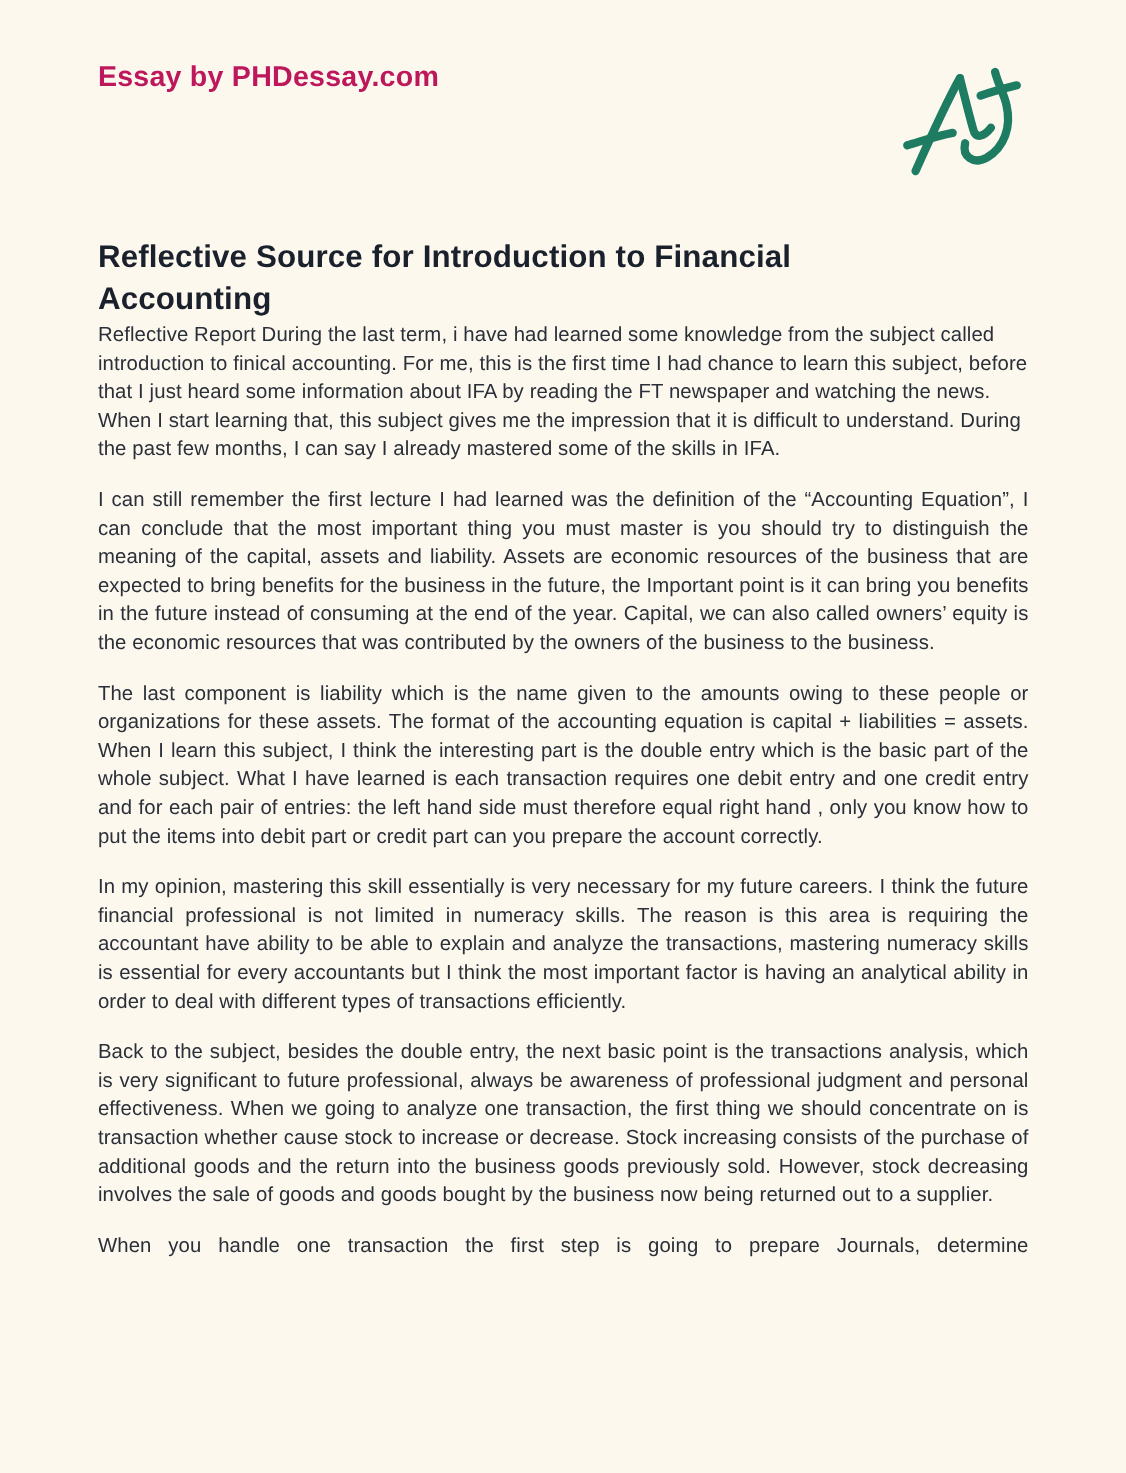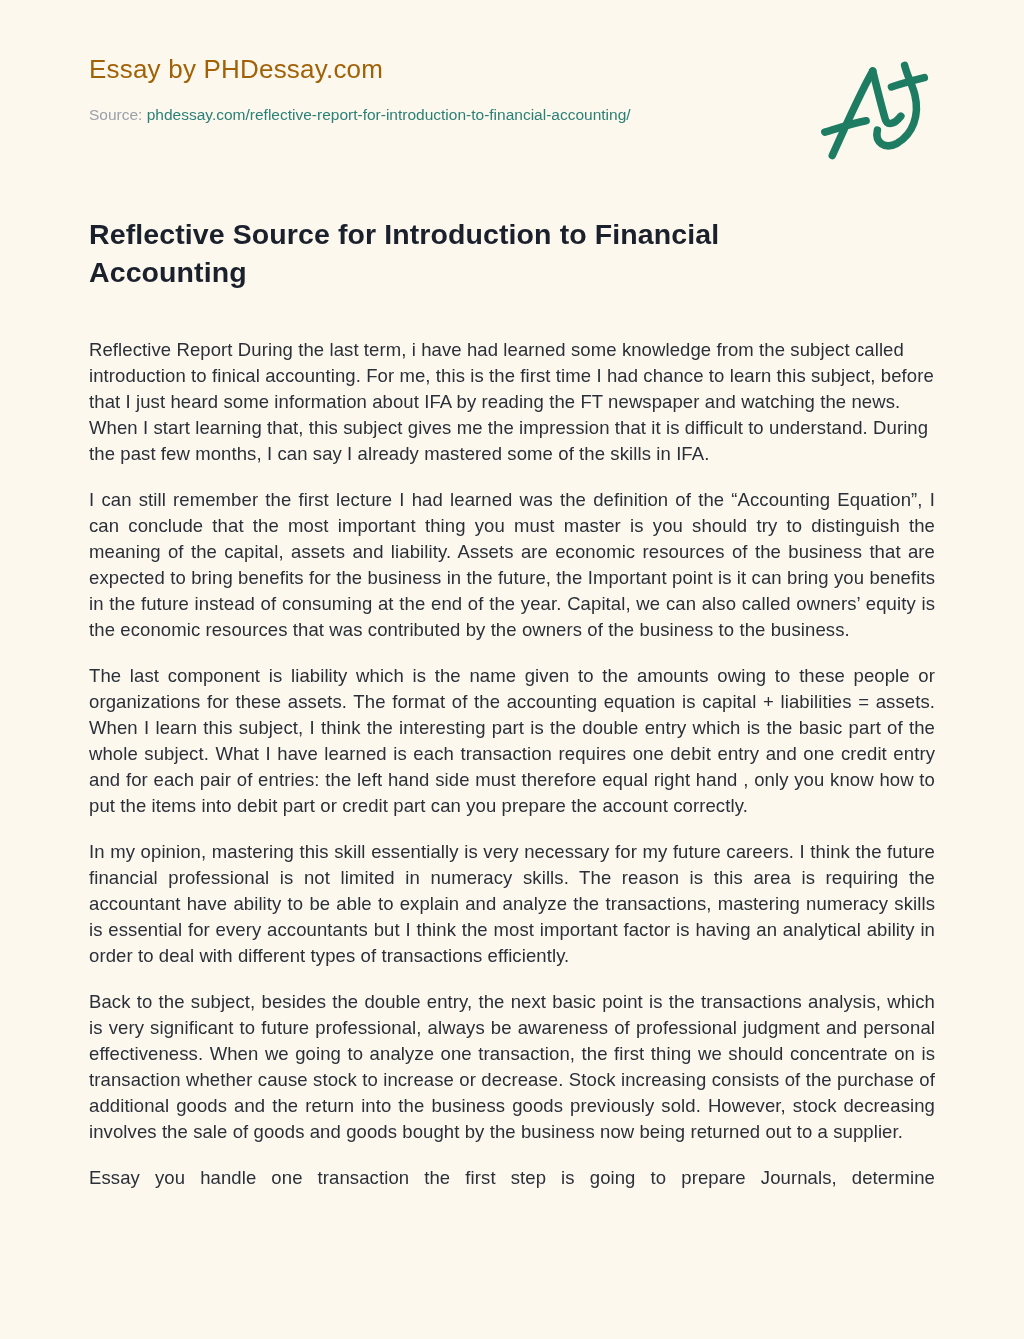--- a/index.html
+++ b/index.html
@@ -22,22 +22,22 @@
   
   .header-row {
     display: flex;
     justify-content: space-between;
     align-items: flex-start;
   }
   .site-title {
     margin: 0;
     font-size: 26px;
     line-height: 30px;
-    font-weight: 400;
-    color: #a16207;
+    font-weight: 700;
+    color: #be185d;
     letter-spacing: 0.2px;
   }
   .source-line {
     margin: 21px 0 0 0;
     font-size: 15.5px;
     line-height: 20px;
     color: #9BA0A9;
   }
   .source-line .source-link {
     color: #2B8076;
@@ -60,21 +60,20 @@
   .essay-title {
     margin: 51px 0 0 0;
     font-size: 28.5px;
     line-height: 38px;
     font-weight: 700;
     color: #1B212C;
     letter-spacing: 0.1px;
     max-width: 780px;
   }
   .essay-body {
-    margin-top: 46px;
   }
   .essay-body p {
     margin: 0 0 20px 0;
     font-size: 18.5px;
     line-height: 26px;
     color: #2A2F38;
     text-align: justify;
     letter-spacing: 0.1px;
   }
   .essay-body p.align-left {
@@ -89,24 +88,20 @@
 </style>
 </head>
 <body>
 
 <div class="page">
 
   <header>
     <div class="header-row">
       <div class="header-text">
         <h1 class="site-title">Essay by PHDessay.com</h1>
-        <p class="source-line">
-          <span>Source:</span>
-          <a class="source-link">phdessay.com/reflective-report-for-introduction-to-financial-accounting/</a>
-        </p>
       </div>
 
       <div class="logo">
         <svg viewBox="0 0 120 115" fill="none" xmlns="http://www.w3.org/2000/svg">
           <g stroke="#1D7C61" stroke-width="8" stroke-linecap="round" fill="none">
 
             <path d="M14 106 C30 70 45 37 57 16"></path>
 
             <path d="M57 16 C62 36 66 52 70 66 C72 75 80 73 87 64"></path>
 
@@ -123,17 +118,17 @@
 
   <main>
     <h2 class="essay-title">Reflective Source for Introduction to Financial Accounting</h2>
 
     <div class="essay-body">
       <p class="align-left">Reflective Report During the last term, i have had learned some knowledge from the subject called introduction to finical accounting. For me, this is the first time I had chance to learn this subject, before that I just heard some information about IFA by reading the FT newspaper and watching the news. When I start learning that, this subject gives me the impression that it is difficult to understand. During the past few months, I can say I already mastered some of the skills in IFA.</p>
       <p>I can still remember the first lecture I had learned was the definition of the “Accounting Equation”, I can conclude that the most important thing you must master is you should try to distinguish the meaning of the capital, assets and liability. Assets are economic resources of the business that are expected to bring benefits for the business in the future, the Important point is it can bring you benefits in the future instead of consuming at the end of the year. Capital, we can also called owners’ equity is the economic resources that was contributed by the owners of the business to the business.</p>
       <p>The last component is liability which is the name given to the amounts owing to these people or organizations for these assets. The format of the accounting equation is capital + liabilities = assets. When I learn this subject, I think the interesting part is the double entry which is the basic part of the whole subject. What I have learned is each transaction requires one debit entry and one credit entry and for each pair of entries: the left hand side must therefore equal right hand , only you know how to put the items into debit part or credit part can you prepare the account correctly.</p>
       <p>In my opinion, mastering this skill essentially is very necessary for my future careers. I think the future financial professional is not limited in numeracy skills. The reason is this area is requiring the accountant have ability to be able to explain and analyze the transactions, mastering numeracy skills is essential for every accountants but I think the most important factor is having an analytical ability in order to deal with different types of transactions efficiently.</p>
       <p>Back to the subject, besides the double entry, the next basic point is the transactions analysis, which is very significant to future professional, always be awareness of professional judgment and personal effectiveness. When we going to analyze one transaction, the first thing we should concentrate on is transaction whether cause stock to increase or decrease. Stock increasing consists of the purchase of additional goods and the return into the business goods previously sold. However, stock decreasing involves the sale of goods and goods bought by the business now being returned out to a supplier.</p>
-      <p class="clip-line">Essay you handle one transaction the first step is going to prepare Journals, determine</p>
+      <p class="clip-line">When you handle one transaction the first step is going to prepare Journals, determine</p>
     </div>
   </main>
 
 </div>
 
 </body></html>

